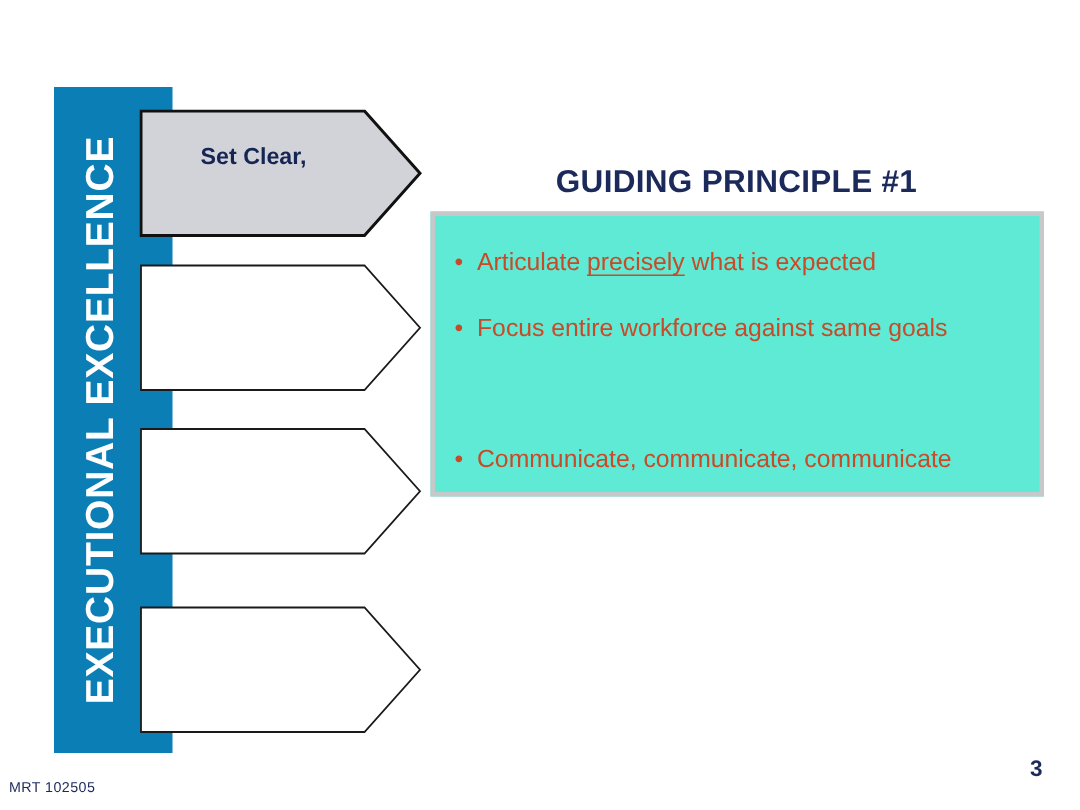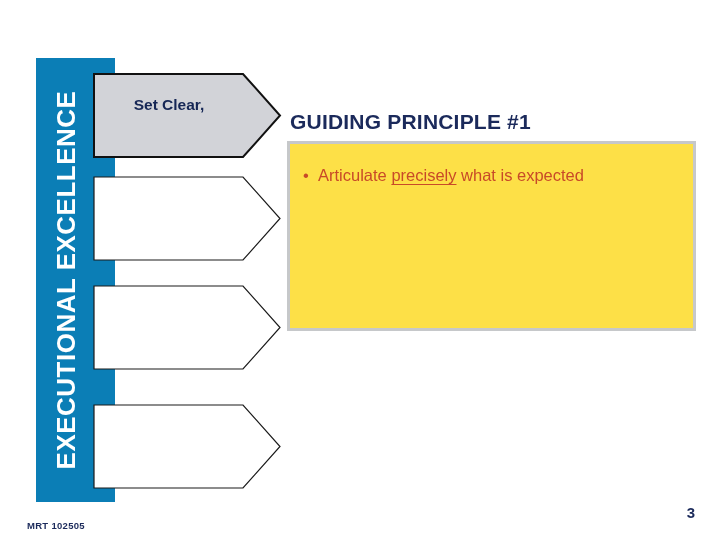--- a/index.html
+++ b/index.html
@@ -29,40 +29,40 @@
   .arrow-label {
     position: absolute; left: 0; top: 22px; width: 152px;
     text-align: center; color: #152655; font-weight: bold;
     font-size: 15.5px; line-height: 20px;
   }
   .arrow-line { display: block; }
 
   
   .main-title {
     position: absolute; left: 290px; top: 110px; width: 402px;
-    color: #1B2A5B; font-size: 21px; font-weight: bold;
+    text-align: center; color: #1B2A5B; font-size: 21px; font-weight: bold;
     letter-spacing: 0.2px; white-space: nowrap;
   }
 
   
   .content-box {
     position: absolute; left: 287px; top: 141px; width: 409px; height: 190px;
-    background: #fde047; border: 3px solid #C6C8CA;
+    background: #5eead4; border: 3px solid #C6C8CA;
   }
   .bullet-row {
     position: absolute; left: 13px; white-space: nowrap;
     color: #C84A28; font-size: 16.5px; line-height: 19px;
   }
   .bullet-row .dot { display: inline-block; width: 15px; }
   .u { text-decoration: underline; text-underline-offset: 3px; }
 
   
   .footer-code {
-    position: absolute; left: 27px; top: 520px;
-    color: #1B2A5B; font-size: 9.5px; letter-spacing: 0.3px; font-weight: bold;
+    position: absolute; left: 6px; top: 520px;
+    color: #1B2A5B; font-size: 9.5px; letter-spacing: 0.3px;
   }
   .page-number {
     position: absolute; left: 670px; top: 504px; width: 25px;
     text-align: right; color: #1B2A5B; font-size: 15px; font-weight: 600;
   }
 </style>
 </head>
 <body>
 
 <div class="slide">
@@ -96,18 +96,24 @@
       <polygon points="1,1 150,1 187,42.5 150,84 1,84" fill="#FFFFFF"></polygon>
     </svg>
   </div>
 
   <div class="main-title">GUIDING PRINCIPLE #1</div>
 
   <div class="content-box">
     <div class="bullet-row" style="top:22px">
       <span class="dot">•</span><span>Articulate </span><span class="u">precisely</span><span> what is expected</span>
     </div>
+    <div class="bullet-row" style="top:66px">
+      <span class="dot">•</span><span>Focus entire workforce against same goals</span>
+    </div>
+    <div class="bullet-row" style="top:153px">
+      <span class="dot">•</span><span>Communicate, communicate, communicate</span>
+    </div>
   </div>
 
   <div class="footer-code">MRT 102505</div>
   <div class="page-number">3</div>
 
 </div>
 
 </body></html>

